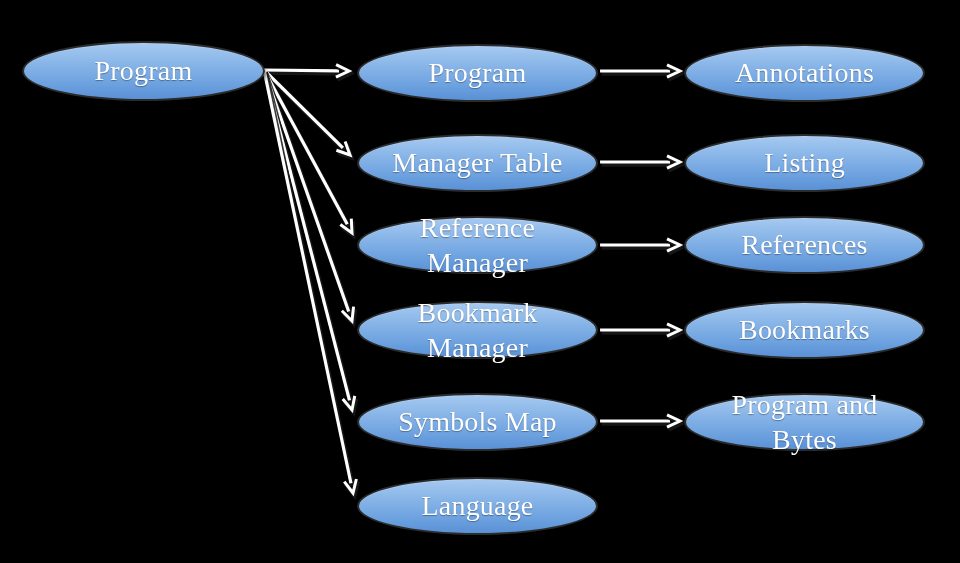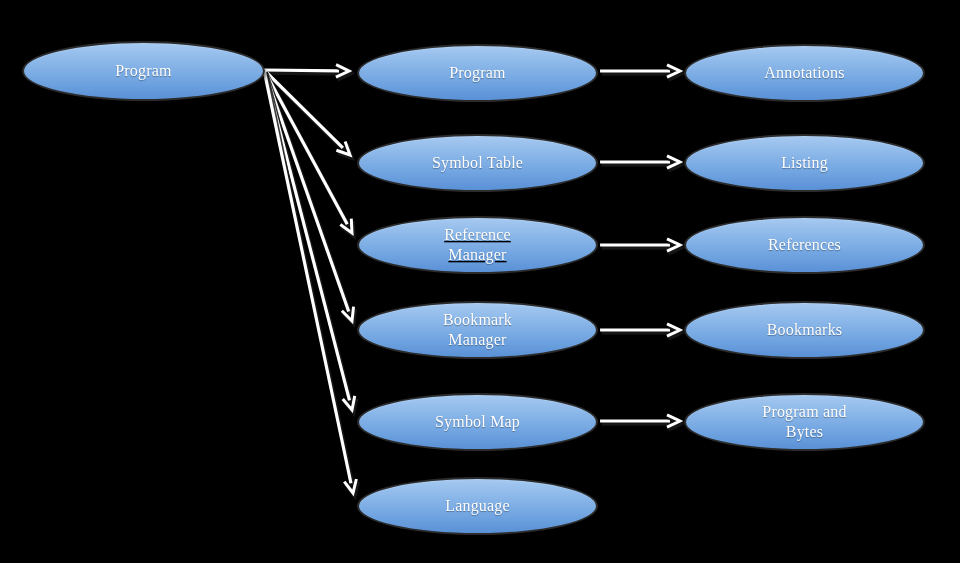--- a/index.html
+++ b/index.html
@@ -43,21 +43,21 @@
     border: 2px solid #2b2b2b;
     box-shadow: 0 3px 4px rgba(0,0,0,0.95), 0 1px 0 rgba(255,255,255,0.12) inset;
     display: flex;
     align-items: center;
     justify-content: center;
     text-align: center;
   }
   .node-label {
     color: #ffffff;
     font-family: "Liberation Serif", "DejaVu Serif", serif;
-    font-size: 16px;
+    font-size: 28px;
     line-height: 1.12;
     letter-spacing: 0.2px;
     padding: 0 12px;
     white-space: pre-line;
     text-shadow: 0 1px 1px rgba(0,0,0,0.35);
   }
   .node-label.two-line {
     line-height: 1.25;
   }
 </style>
@@ -136,32 +136,32 @@
     </svg>
 
   <div id="node-layer">
       <div class="node" style="left: 22px; top: 41px; width: 243px; height: 60px;">
         <span class="node-label">Program</span>
       </div>
       <div class="node" style="left: 357px; top: 44px; width: 241px; height: 58px;">
         <span class="node-label">Program</span>
       </div>
       <div class="node" style="left: 357px; top: 134px; width: 241px; height: 58px;">
-        <span class="node-label">Symbol Table</span>
+        <span class="node-label">Manager Table</span>
       </div>
-      <div class="node" style="left: 357px; top: 216px; width: 241px; height: 58px; text-decoration: underline;">
+      <div class="node" style="left: 357px; top: 216px; width: 241px; height: 58px;">
         <span class="node-label two-line">Reference
 Manager</span>
       </div>
       <div class="node" style="left: 357px; top: 301px; width: 241px; height: 58px;">
         <span class="node-label two-line">Bookmark
 Manager</span>
       </div>
       <div class="node" style="left: 357px; top: 393px; width: 241px; height: 58px;">
-        <span class="node-label">Symbol Map</span>
+        <span class="node-label">Symbols Map</span>
       </div>
       <div class="node" style="left: 357px; top: 477px; width: 241px; height: 58px;">
         <span class="node-label">Language</span>
       </div>
       <div class="node" style="left: 684px; top: 44px; width: 241px; height: 58px;">
         <span class="node-label">Annotations</span>
       </div>
       <div class="node" style="left: 684px; top: 134px; width: 241px; height: 58px;">
         <span class="node-label">Listing</span>
       </div>

